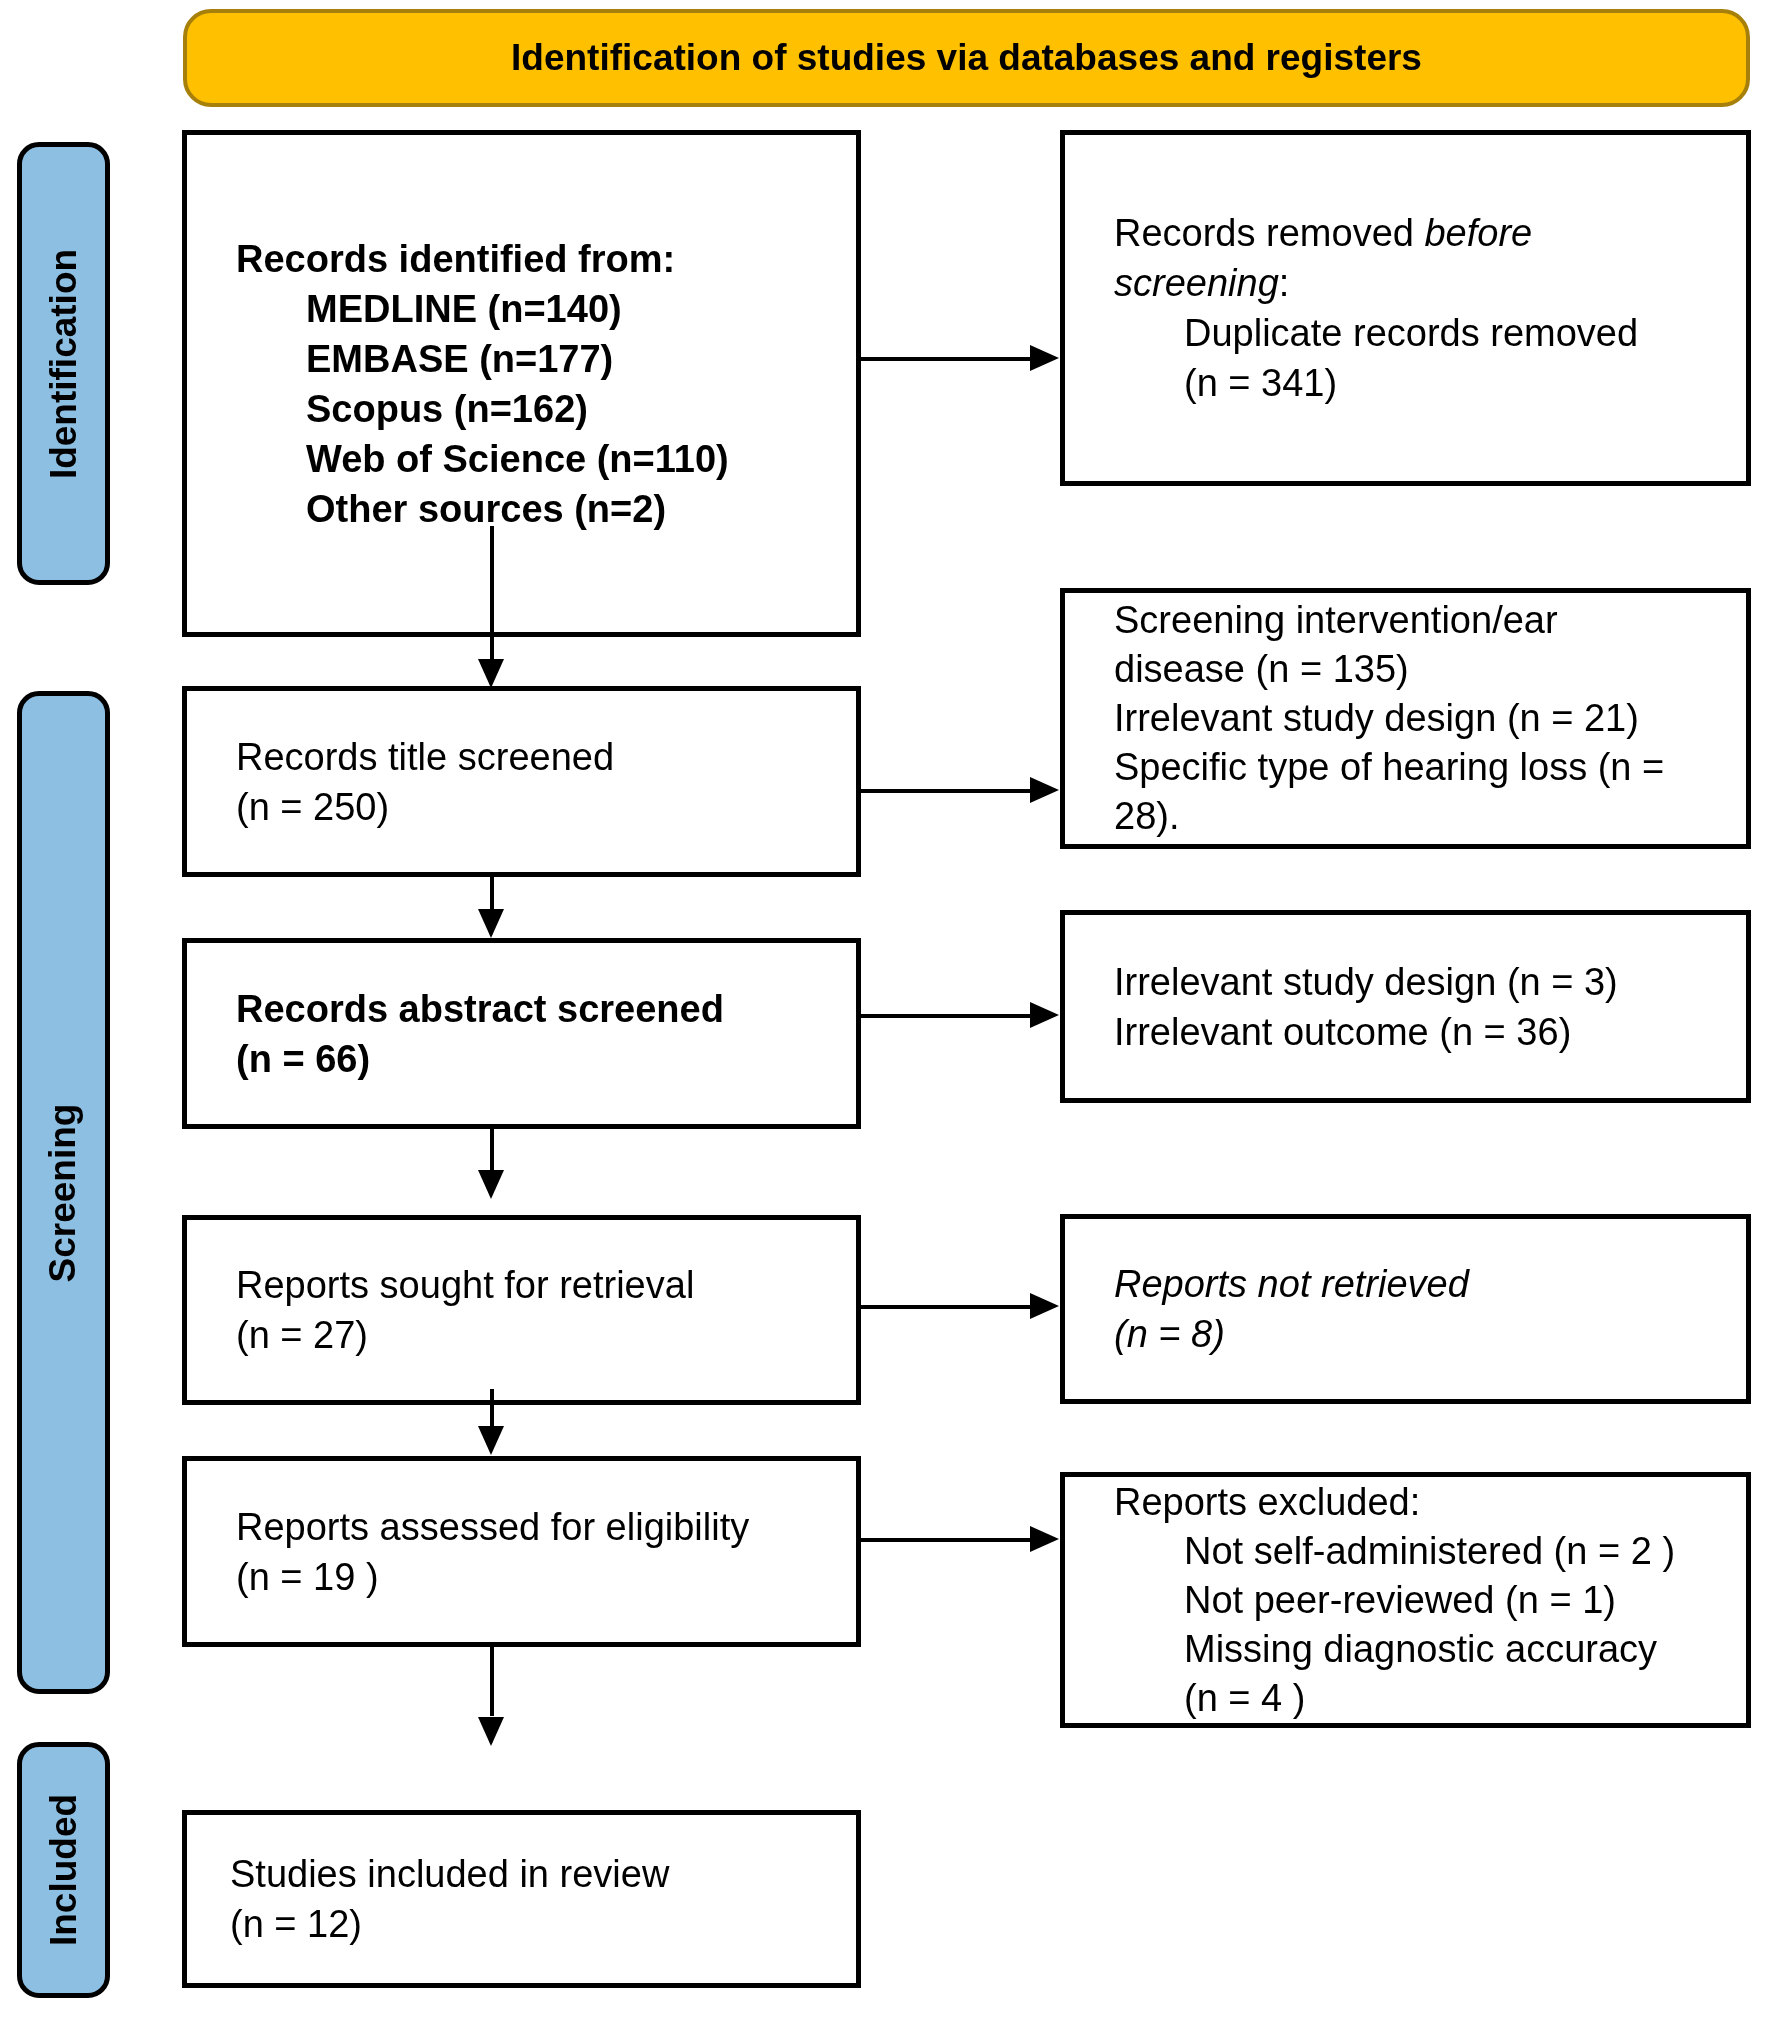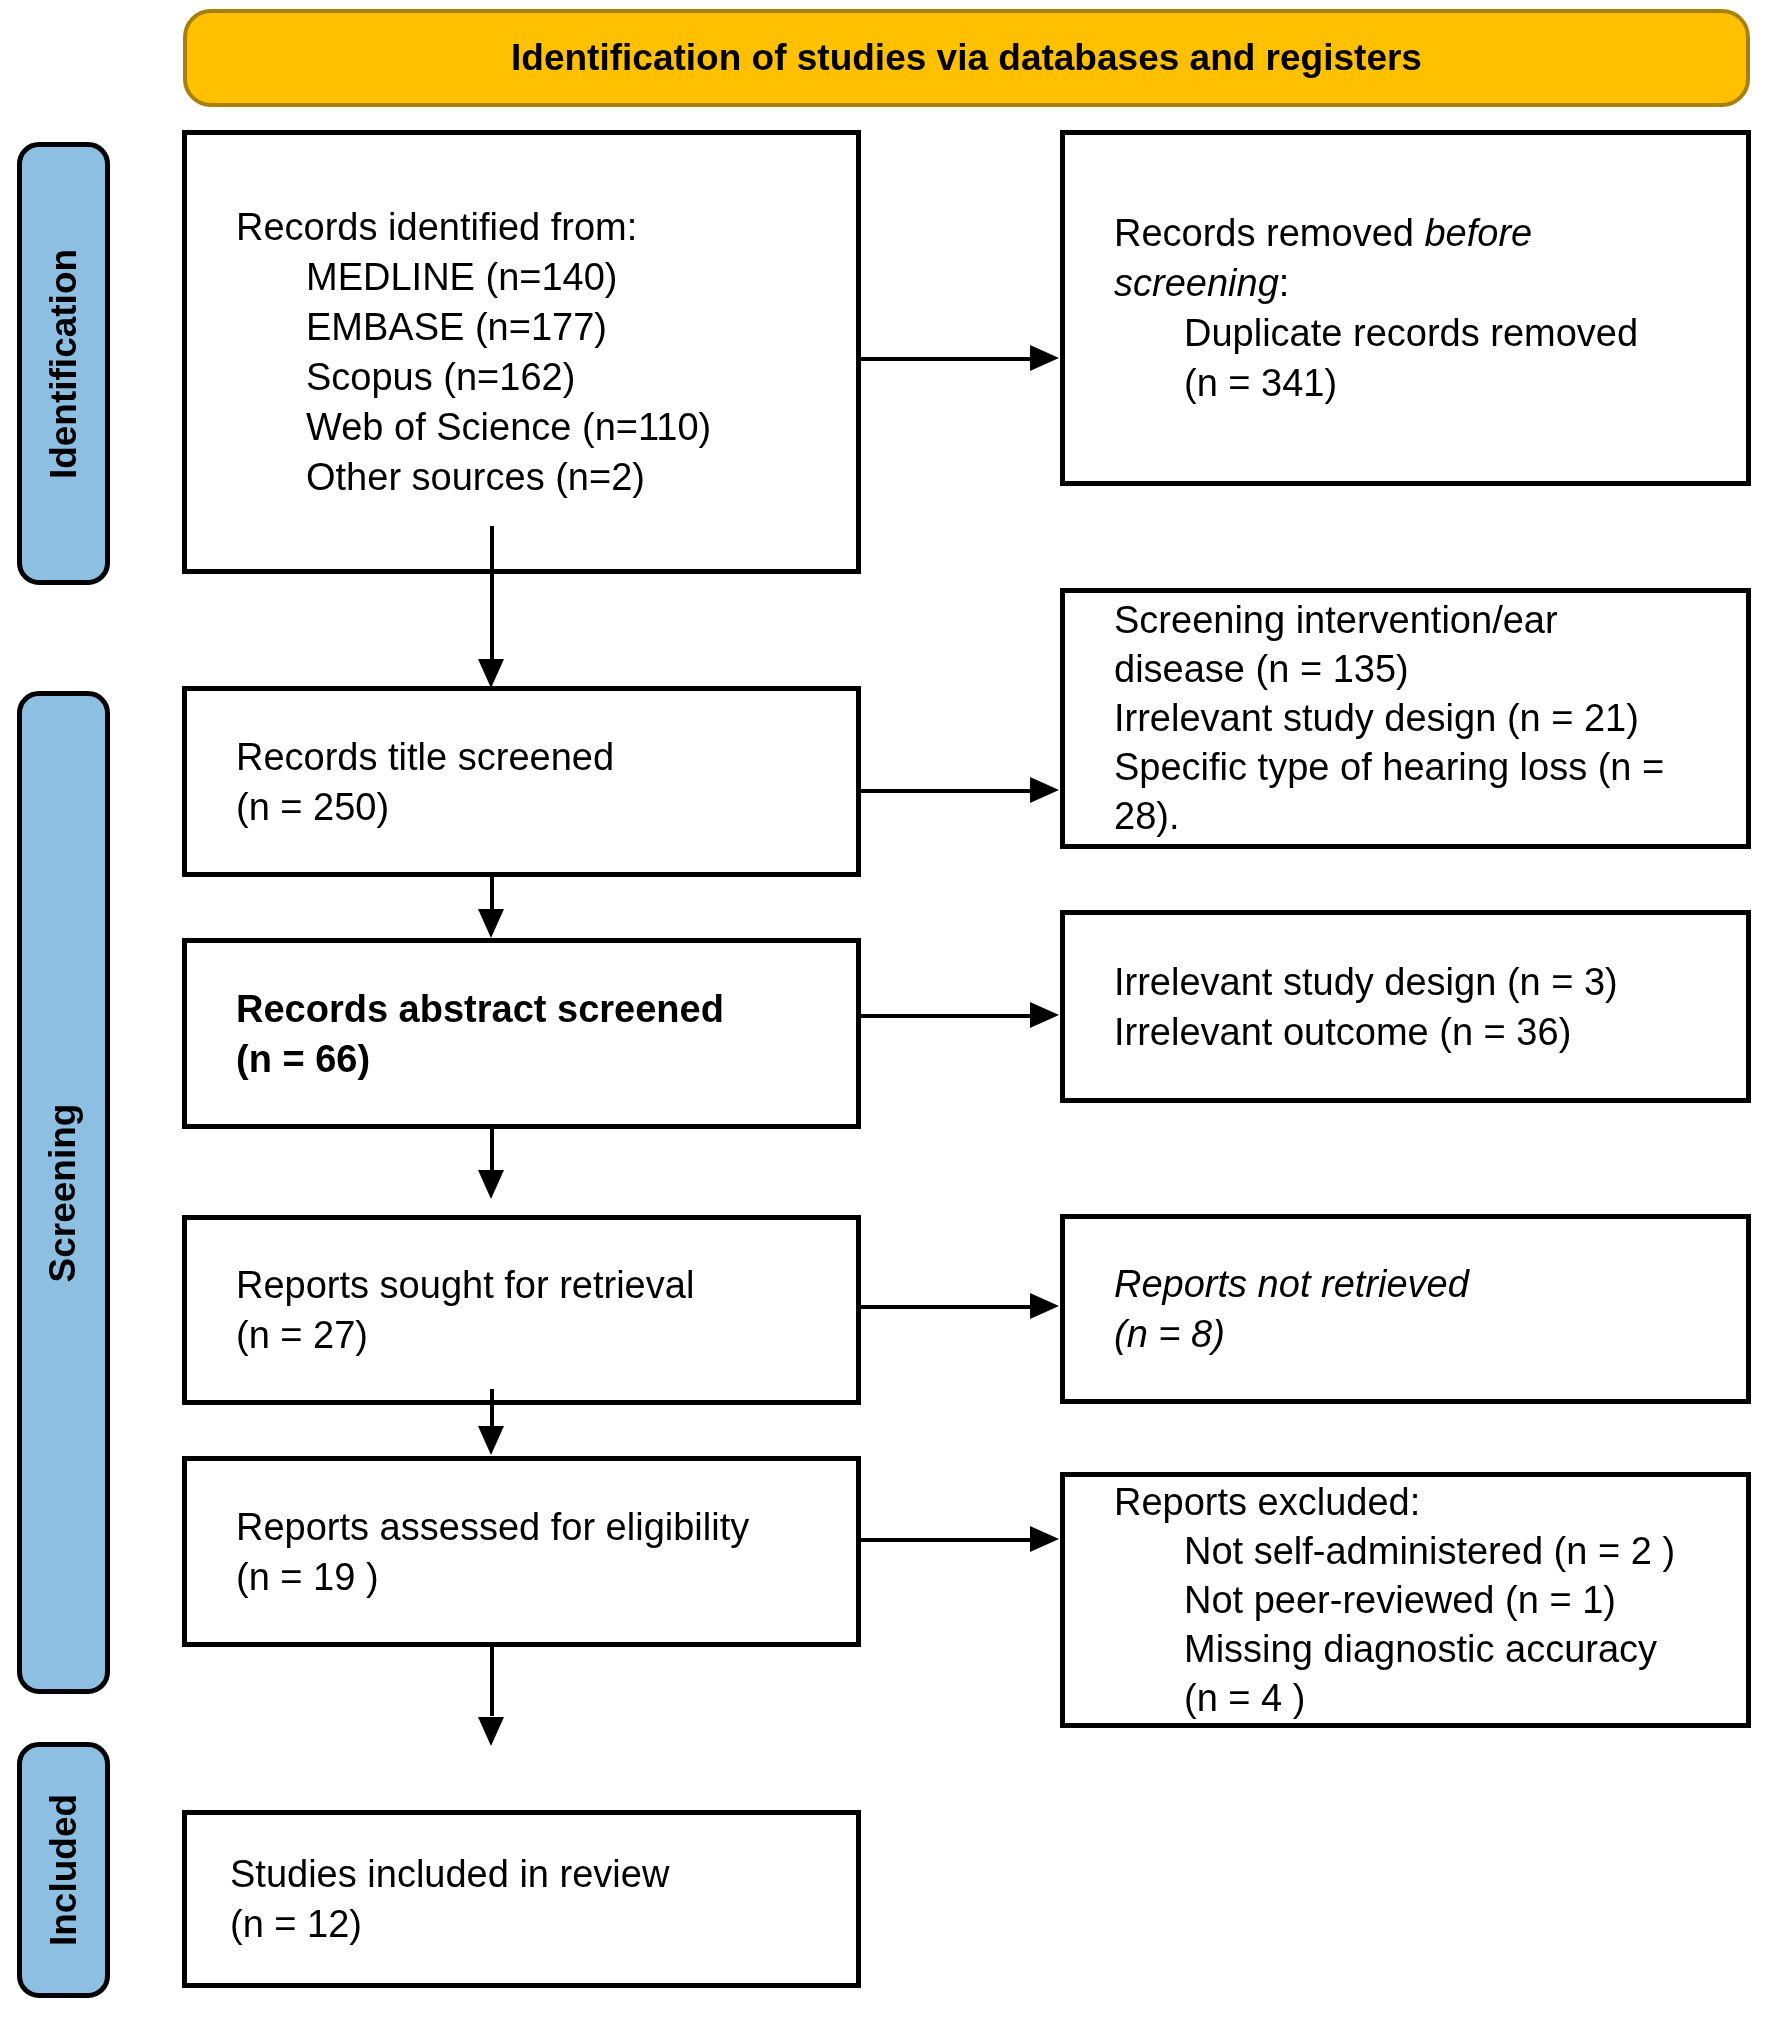--- a/index.html
+++ b/index.html
@@ -34,21 +34,21 @@
   .fbox {
     position:absolute; background:#fff; border:5.8px solid #000; box-sizing:border-box;
     display:flex; flex-direction:column; justify-content:center;
     font-size:38px; line-height:50px;
     padding:11.6px 17.4px 11.6px 49px;
   }
   .fbox .indent { padding-left:70px; }
   .left  { left:182px;  width:679px; }
   .right { left:1060px; width:691px; }
 
-  .b-identified { top:130px;  height:444px; }
+  .b-identified { top:130px;  height:507px;font-weight:bold; }
   .b-removed    { top:130px;  height:356px; }
   .b-title      { top:686px; height:191px; }
   .b-titleexc   { top:588px; height:261px; line-height:49px; }
   .b-abstract   { top:938px; height:191px;font-weight:bold; }
   .b-absexc     { top:910px; height:193px; }
   .b-sought     { top:1199px; height:190px;margin-top:16px; }
   .b-notret     { top:1214px; height:190px;font-style:italic; }
   .b-assessed   { top:1456px; height:191px; }
   .b-repexc     { top:1472px; height:256px; line-height:49px; }
   .b-included   { top:1810px; height:178px;padding-left:43px; }

